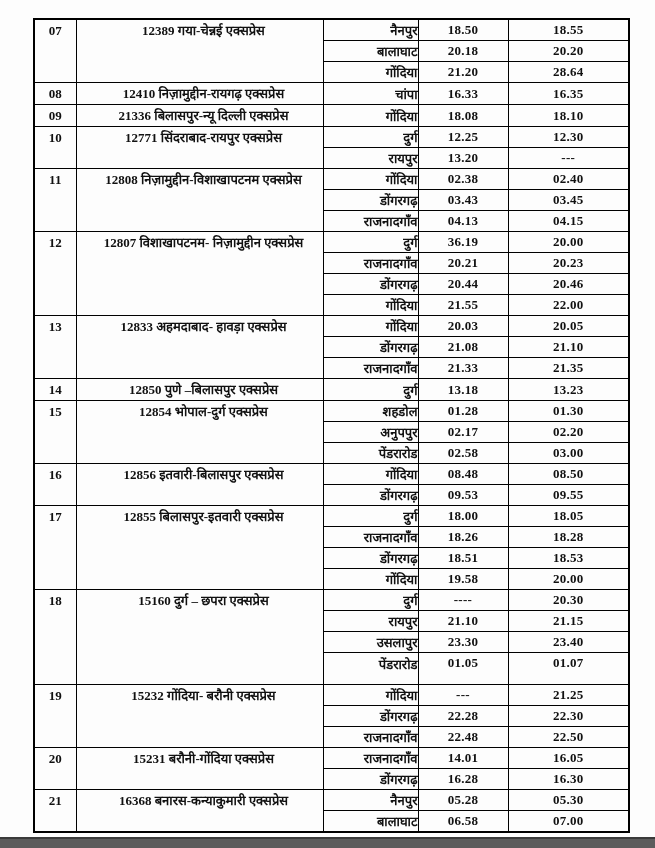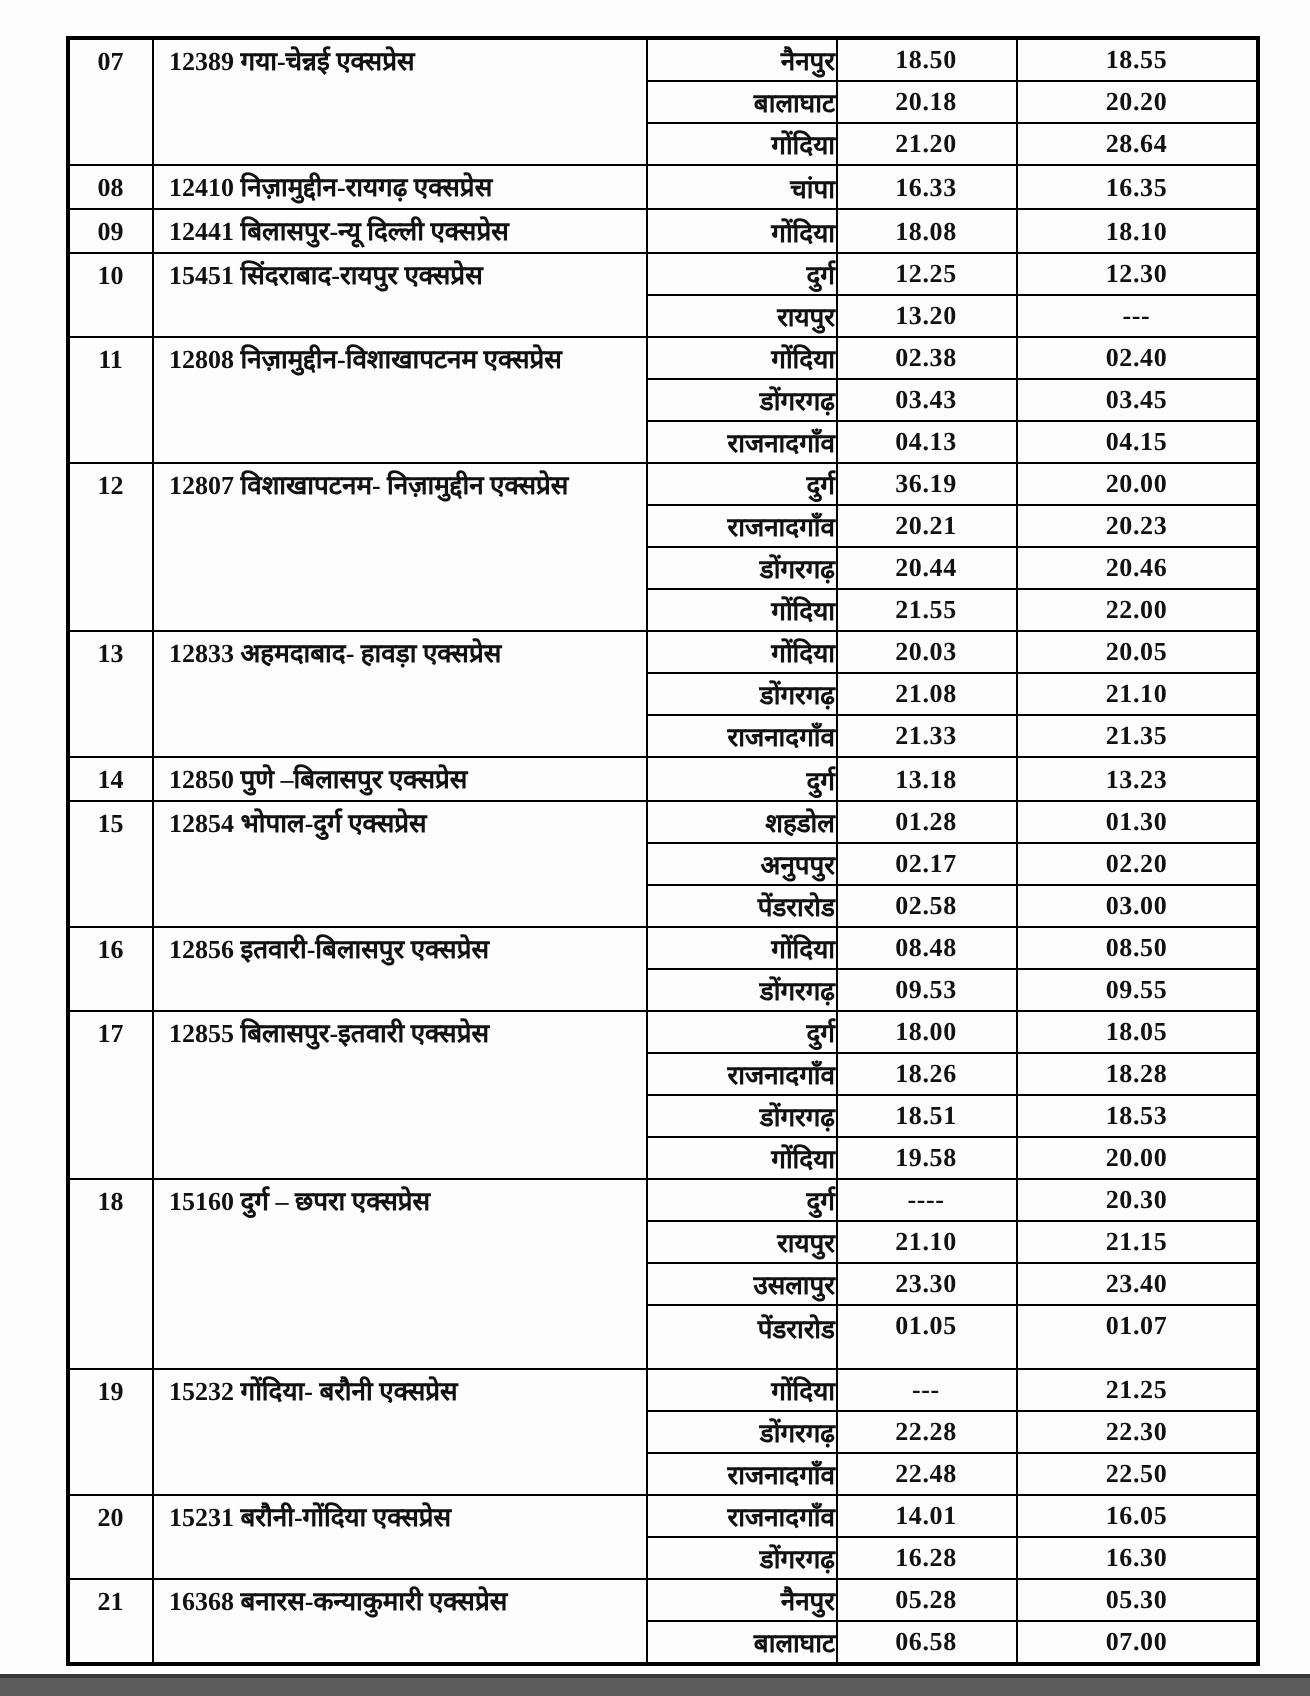--- a/index.html
+++ b/index.html
@@ -36,21 +36,21 @@
     vertical-align:middle;
     white-space:nowrap;
     overflow:hidden;
   }
   td.serial{
     text-align:center;
     vertical-align:top;
     line-height:21px;
   }
   td.train{
-    text-align:left;
+    text-align:center;
     vertical-align:top;
     line-height:21px;
     padding-left:8px;
   }
   td.station{text-align:right;}
   td.time{text-align:center;letter-spacing:0.3px;}
   tr.tall td.sub{
     height:29px;
     vertical-align:top;
     padding-top:2px;
@@ -96,28 +96,28 @@
         </tr>
         <tr>
           <td class="serial" rowspan="1">08</td>
           <td class="train" rowspan="1">12410 निज़ामुद्दीन-रायगढ़ एक्सप्रेस</td>
           <td class="station sub">चांपा</td>
           <td class="time sub">16.33</td>
           <td class="time sub">16.35</td>
         </tr>
         <tr>
           <td class="serial" rowspan="1">09</td>
-          <td class="train" rowspan="1">12441 बिलासपुर-न्यू दिल्ली एक्सप्रेस</td>
+          <td class="train" rowspan="1">21336 बिलासपुर-न्यू दिल्ली एक्सप्रेस</td>
           <td class="station sub">गोंदिया</td>
           <td class="time sub">18.08</td>
           <td class="time sub">18.10</td>
         </tr>
         <tr>
           <td class="serial" rowspan="2">10</td>
-          <td class="train" rowspan="2">15451 सिंदराबाद-रायपुर एक्सप्रेस</td>
+          <td class="train" rowspan="2">12771 सिंदराबाद-रायपुर एक्सप्रेस</td>
           <td class="station sub">दुर्ग</td>
           <td class="time sub">12.25</td>
           <td class="time sub">12.30</td>
         </tr>
         <tr>
           <td class="station sub">रायपुर</td>
           <td class="time sub">13.20</td>
           <td class="time sub">---</td>
         </tr>
         <tr>

